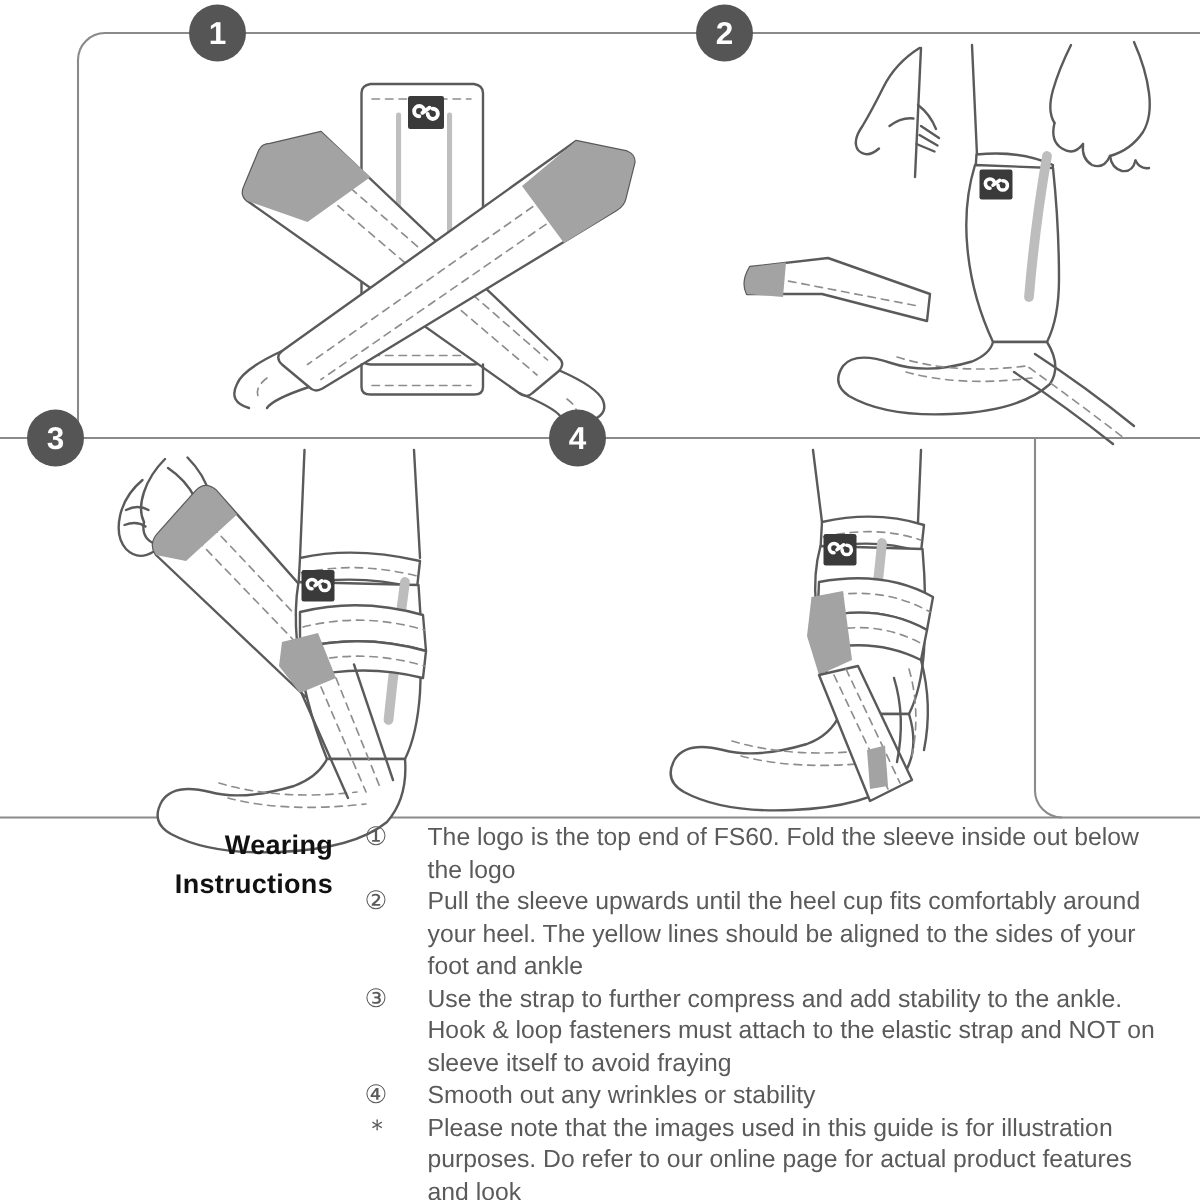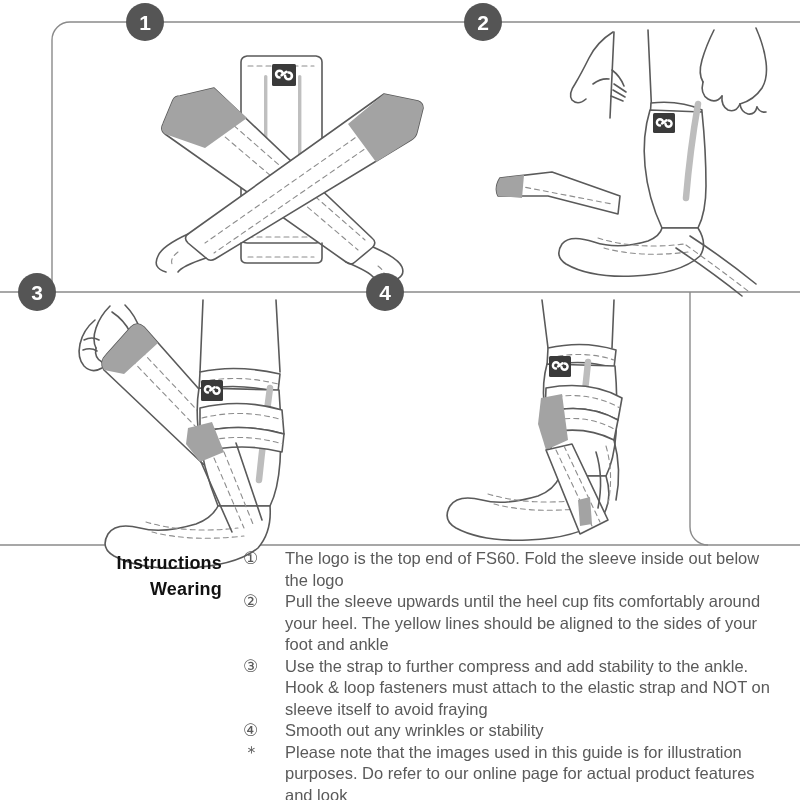--- a/index.html
+++ b/index.html
@@ -336,22 +336,22 @@
   </svg>
 
   <div class="step-badge badge-1">1</div>
   <div class="step-badge badge-2">2</div>
   <div class="step-badge badge-3">3</div>
   <div class="step-badge badge-4">4</div>
 
   <div class="bottom">
 
     <div class="heading">
+      <div>Wearing</div>
       <div>Instructions</div>
-      <div>Wearing</div>
     </div>
 
     <div class="steps">
 
       <div class="step-line">
         <span class="step-marker">①</span>
         <span class="step-text">The logo is the top end of FS60. Fold the sleeve inside out below the logo</span>
       </div>
 
       <div class="step-line">

